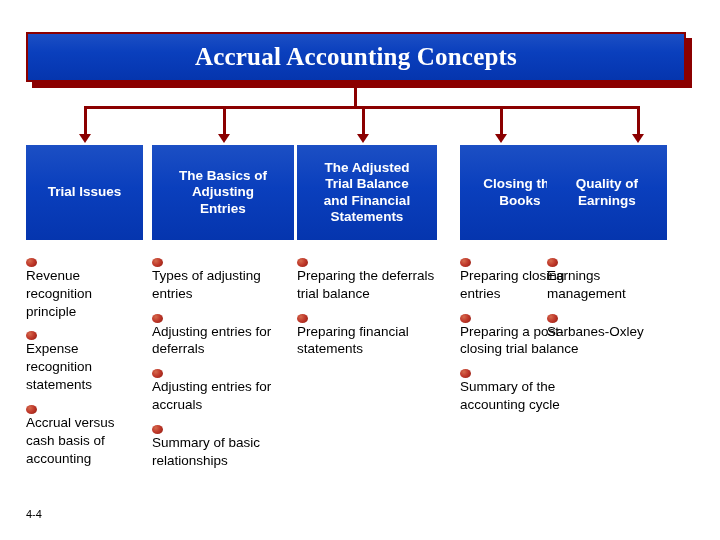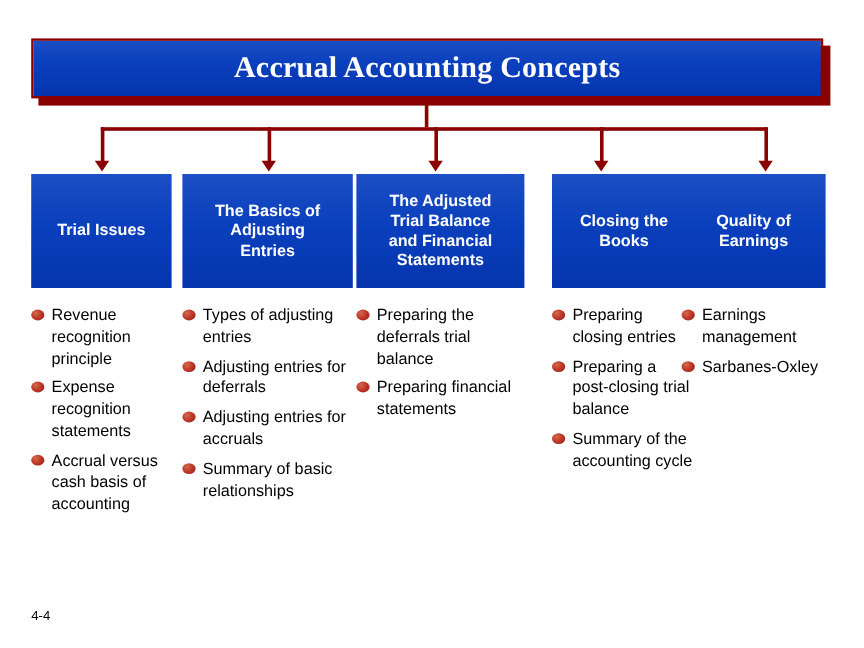--- a/index.html
+++ b/index.html
@@ -89,20 +89,21 @@
     list-style: none;
     padding: 0;
   }
   .bullet-item {
     display: flex;
     align-items: flex-start;
     margin-bottom: 7px;
     font-size: 13.5px;
     color: #000000;
     line-height: 1.32;
+    flex-direction: column;
   }
   .bullet-dot {
     flex: 0 0 auto;
     width: 11px;
     height: 9px;
     border-radius: 50% 50% 50% 50%;
     background: radial-gradient(circle at 35% 32%, #d46a4c 0%, #c0392b 45%, #8e1b10 100%);
     margin-top: 4px;
     margin-right: 6px;
   }
@@ -208,21 +209,21 @@
       <span class="bullet-dot"></span>
       <span class="bullet-text">Preparing a post-closing trial balance</span>
     </li>
     <li class="bullet-item">
       <span class="bullet-dot"></span>
       <span class="bullet-text">Summary of the accounting cycle</span>
     </li>
   </ul>
 </div>
 
-<div class="col" style="left:568px; width:120px;">
+<div class="col" style="left:547px; width:120px;">
   <div class="col-header">Quality of Earnings</div>
   <ul class="bullet-list">
     <li class="bullet-item">
       <span class="bullet-dot"></span>
       <span class="bullet-text">Earnings management</span>
     </li>
     <li class="bullet-item">
       <span class="bullet-dot"></span>
       <span class="bullet-text">Sarbanes-Oxley</span>
     </li>

